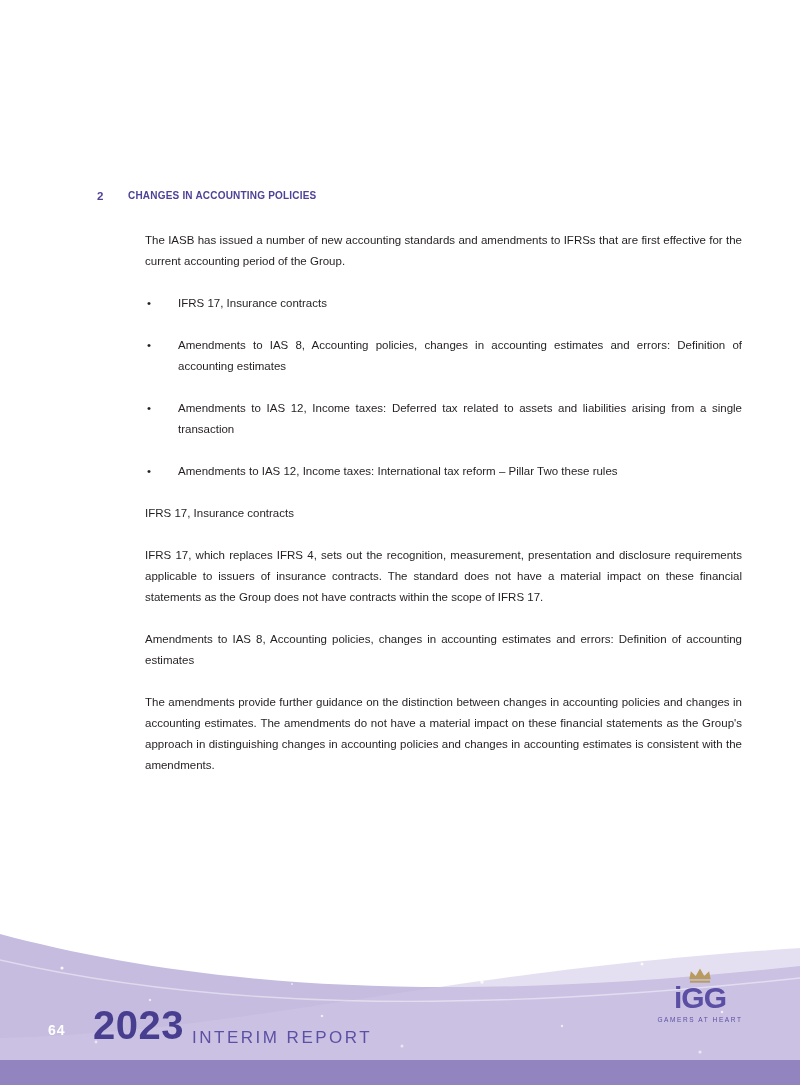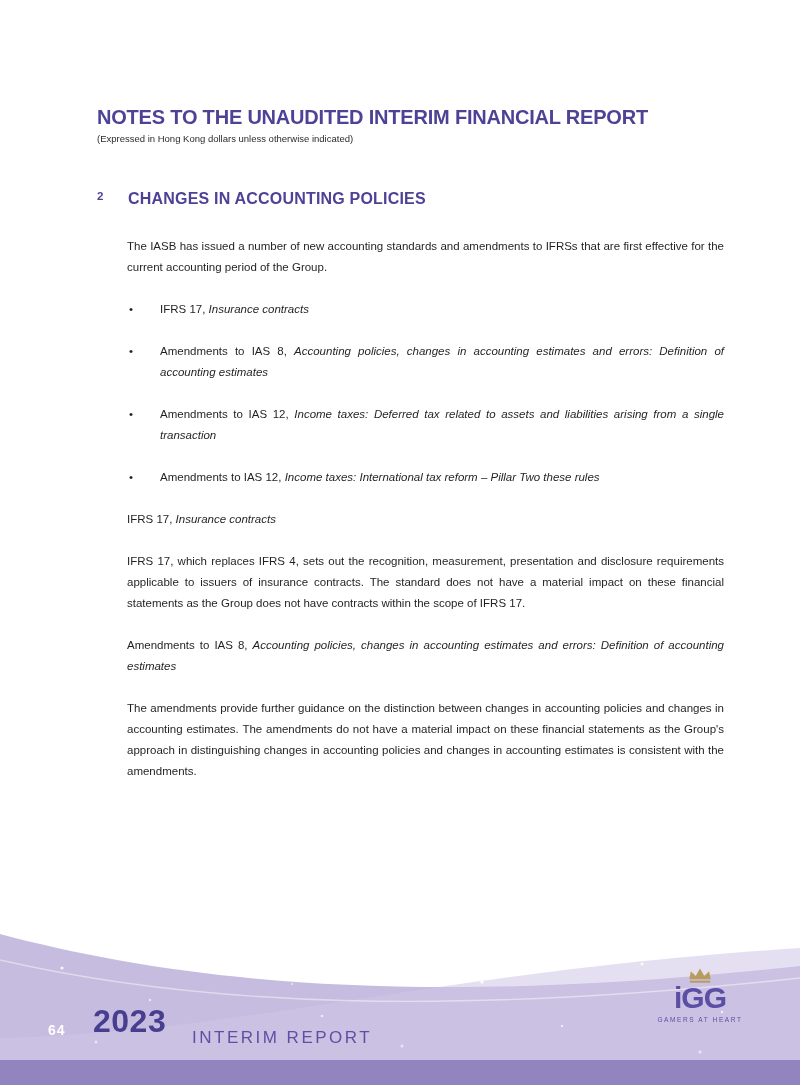--- a/index.html
+++ b/index.html
@@ -20,47 +20,47 @@
   }
   .doc-subtitle { font-size:9.5px; color:#2b2b2b; margin-top:5px; }
   
   .main { position:absolute; top:190px; left:97px; width:628px; }
   .section-row { display:flex; margin-bottom:28px; }
   .section-number {
     width:31px; flex:none;
     font-size:11.5px; font-weight:bold; color:#4E4297;
   }
   .section-heading {
-    font-size:16px; font-weight:bold; color:#4E4297; letter-spacing:0.2px;
+    font-size:10px; font-weight:bold; color:#4E4297; letter-spacing:0.2px;
   }
-  #content-area { margin-left:30px; width:597px; }
+  #content-area { margin-left:48px; width:597px; }
   .para {
     font-size:11.5px; line-height:21px; color:#231F20;
     text-align:justify; margin-bottom:21px;
   }
   .bullet-row { display:flex; margin-bottom:21px; }
   .bullet-marker {
     width:33px; flex:none; padding-left:2px;
     font-size:11.5px; line-height:21px; color:#231F20;
   }
   .bullet-text {
     flex:1; font-size:11.5px; line-height:21px; color:#231F20;
     text-align:justify;
   }
-  .italic { font-style:italic; }
+  .italic { }
   
   .footer { position:absolute; left:0; bottom:0; width:744px; height:165px; }
   .footer svg.wave { position:absolute; left:0; top:0; }
   .footer-page-number {
     position:absolute; left:48px; top:102px;
     font-size:14px; font-weight:bold; color:#ffffff; letter-spacing:1px;
   }
   .footer-year {
     position:absolute; left:93px; top:83px;
-    font-size:32px; font-weight:800; color:#473E8F; letter-spacing:0.5px;
+    font-size:40px; font-weight:800; color:#473E8F; letter-spacing:0.5px;
   }
   .footer-report-label {
     position:absolute; left:192px; top:108px;
     font-size:17px; font-weight:500; color:#5D50A4; letter-spacing:2.5px;
   }
   .footer-logo {
     position:absolute; left:650px; top:48px; width:100px; text-align:center;
   }
   .footer-logo .crown { display:block; margin:0 auto 1px auto; }
   .logo-wordmark {
@@ -69,24 +69,20 @@
   }
   .logo-tagline {
     font-size:6.5px; color:#5B4EA5; letter-spacing:1.6px; margin-top:3px;
   }
 </style>
 </head>
 <body>
 
 <div class="page">
 
-  <div class="doc-header">
-    <div class="doc-title">NOTES TO THE UNAUDITED INTERIM FINANCIAL REPORT</div>
-    <div class="doc-subtitle">(Expressed in Hong Kong dollars unless otherwise indicated)</div>
-  </div>
 
   <div class="main">
     <div class="section-row">
       <span class="section-number">2</span>
       <span class="section-heading">CHANGES IN ACCOUNTING POLICIES</span>
     </div>
     <div id="content-area">
         <p class="para"><span>The IASB has issued a number of new accounting standards and amendments to IFRSs that are first effective for the current accounting period of the Group.</span></p>
         <div class="bullet-row">
           <span class="bullet-marker">•</span>

